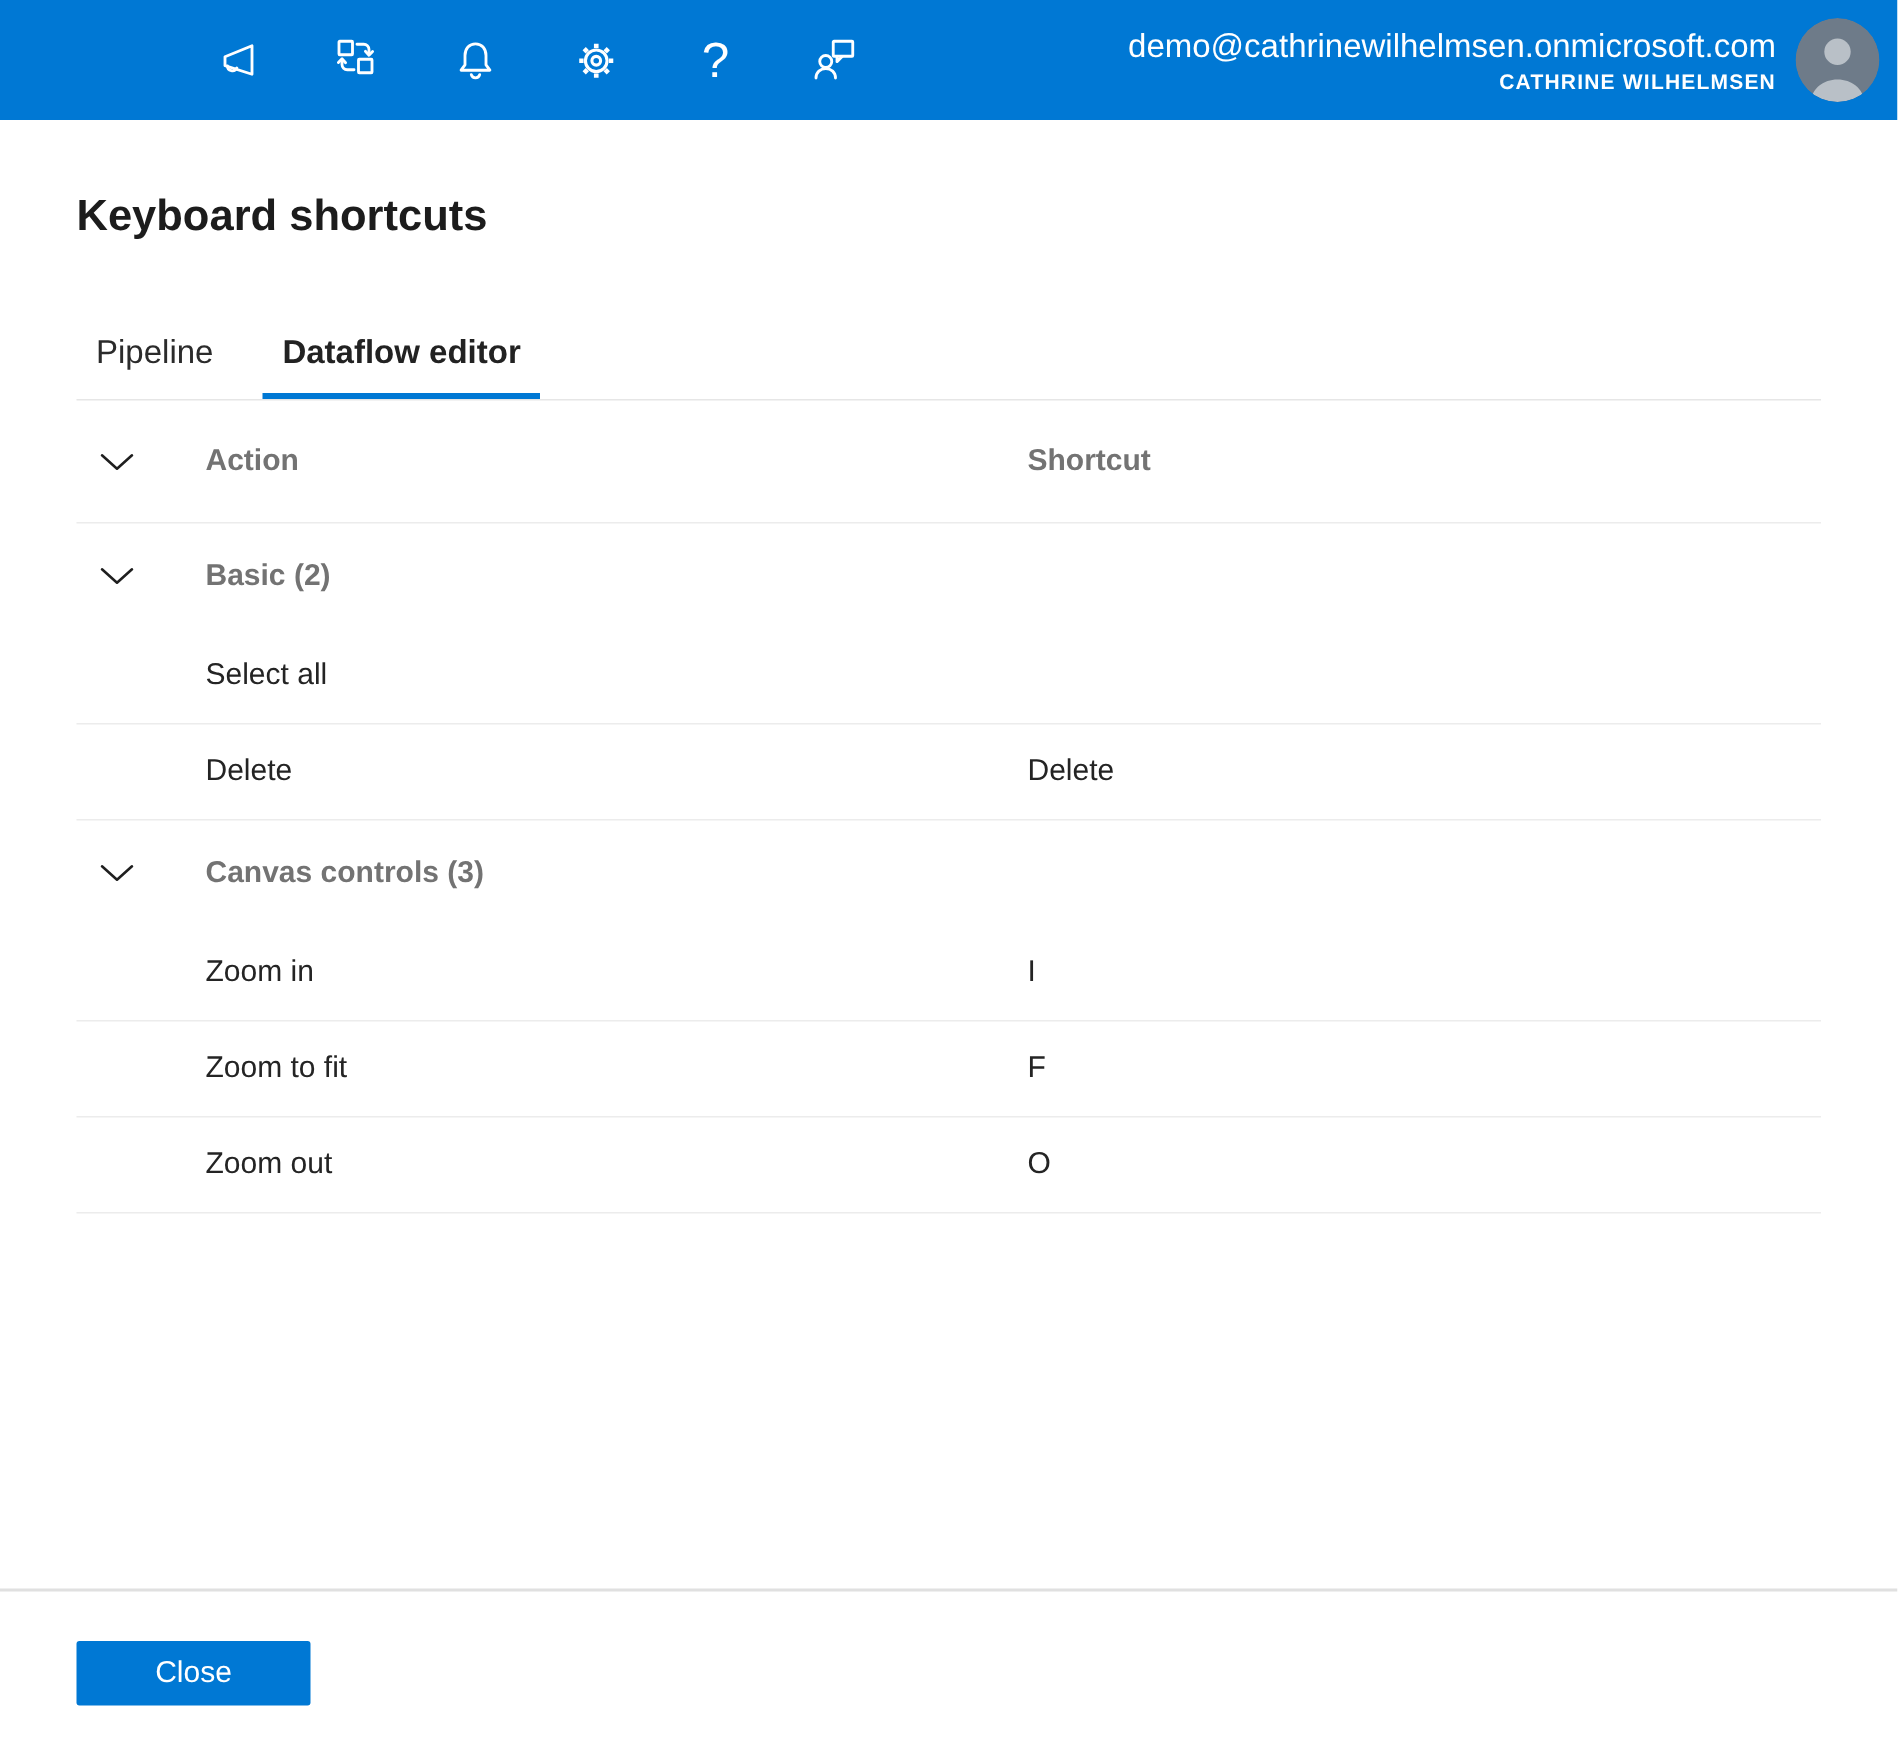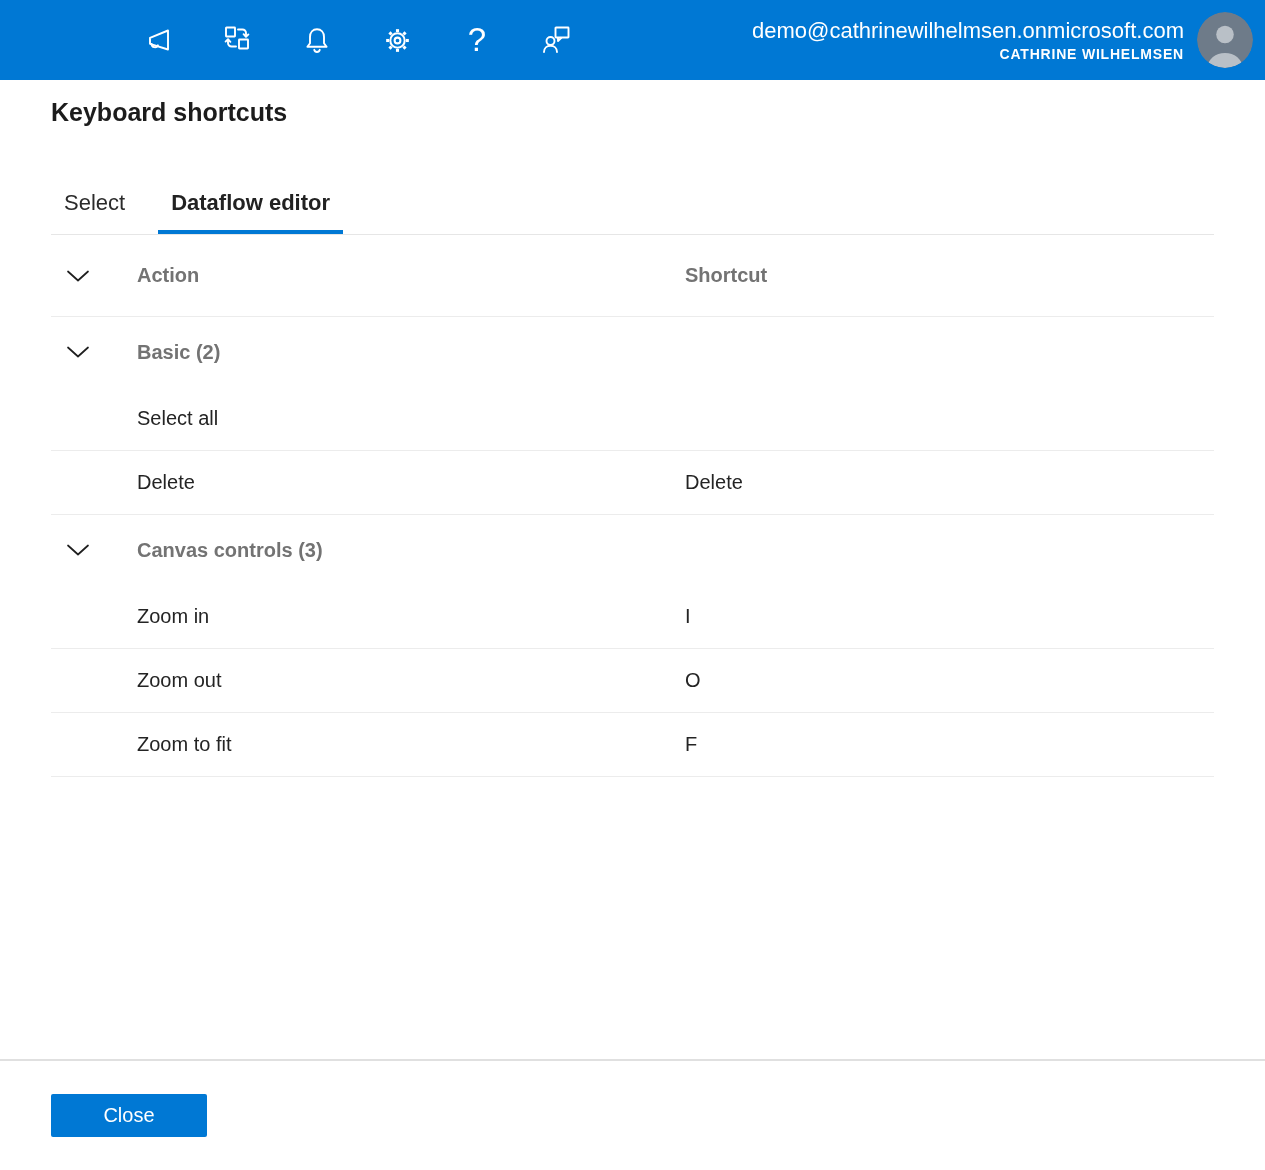--- a/index.html
+++ b/index.html
@@ -25,21 +25,21 @@
   .account {
     margin-left: auto; display: flex; align-items: center; cursor: pointer;
   }
   .account-text { text-align: right; color: #ffffff; }
   .account-email { font-size: 22px; line-height: 28px; }
   .account-name { font-size: 14px; line-height: 19px; font-weight: 700; letter-spacing: 0.8px; }
   .avatar { width: 56px; height: 56px; margin-left: 13px; margin-right: 12px; border-radius: 50%; }
 
   
   .main { flex: 1 1 auto; padding: 0 51px; overflow: hidden; }
-  .page-title { font-size: 25px; font-weight: 700; color: #1c1c1c; margin-top: 12px; line-height: 40px; }
+  .page-title { font-size: 29px; font-weight: 700; color: #1c1c1c; margin-top: 44px; line-height: 40px; }
 
   .tabs { display: flex; margin-top: 53px; border-bottom: 1px solid #e6e6e6; }
   .tab {
     font-size: 22px; line-height: 28px; color: #2b2b2b;
     padding: 4px 13px 13px; margin-right: 20px;
     border: none; background: transparent; cursor: pointer;
     border-bottom: 4px solid transparent;
     font-family: inherit;
   }
   .tab.active { font-weight: 700; color: #222222; border-bottom-color: #0078d4; }
@@ -156,21 +156,21 @@
           <path d="M10 58 c0-10.5 8-17 18-17 s18 6.5 18 17 z"></path>
         </g>
       </svg>
     </div>
   </header>
 
   <main class="main">
     <h1 class="page-title">Keyboard shortcuts</h1>
 
     <nav class="tabs">
-      <button class="tab">Select</button>
+      <button class="tab">Pipeline</button>
       <button class="tab active">Dataflow editor</button>
     </nav>
 
     <div class="shortcut-table">
 
       <div class="row header-row">
         <div class="cell-chevron">
           <button class="chevron-btn">
             <svg width="24" height="14" viewBox="0 0 24 14" fill="none" stroke="currentColor" stroke-width="1.7" stroke-linecap="round" stroke-linejoin="round">
                 <path d="M2 2.5 L12 11.5 L22 2.5"></path>
@@ -217,28 +217,28 @@
       </div>
 
       <div class="row item-row">
         <div class="cell-chevron"></div>
         <div class="cell-action">Zoom in</div>
         <div class="cell-shortcut">I</div>
       </div>
 
       <div class="row item-row">
         <div class="cell-chevron"></div>
+        <div class="cell-action">Zoom to fit</div>
+        <div class="cell-shortcut">F</div>
+      </div>
+
+      <div class="row item-row">
+        <div class="cell-chevron"></div>
         <div class="cell-action">Zoom out</div>
         <div class="cell-shortcut">O</div>
-      </div>
-
-      <div class="row item-row">
-        <div class="cell-chevron"></div>
-        <div class="cell-action">Zoom to fit</div>
-        <div class="cell-shortcut">F</div>
       </div>
 
     </div>
   </main>
 
   <footer class="footer">
     <button class="close-btn">Close</button>
   </footer>
 
 </div>

